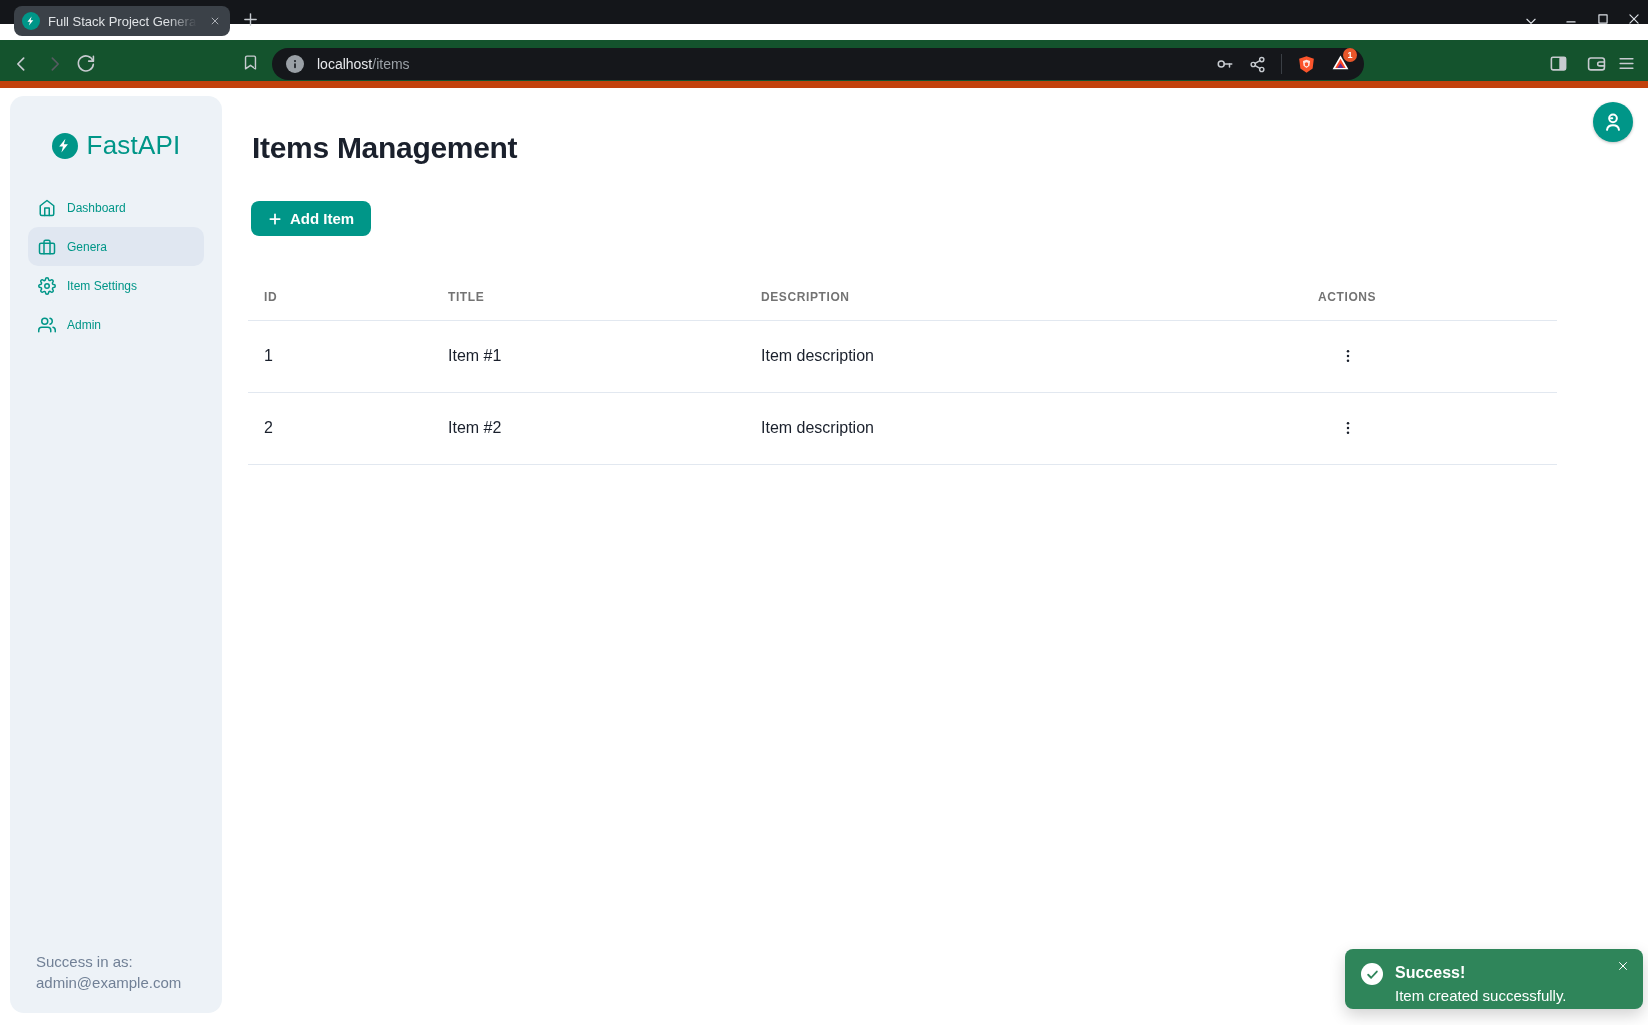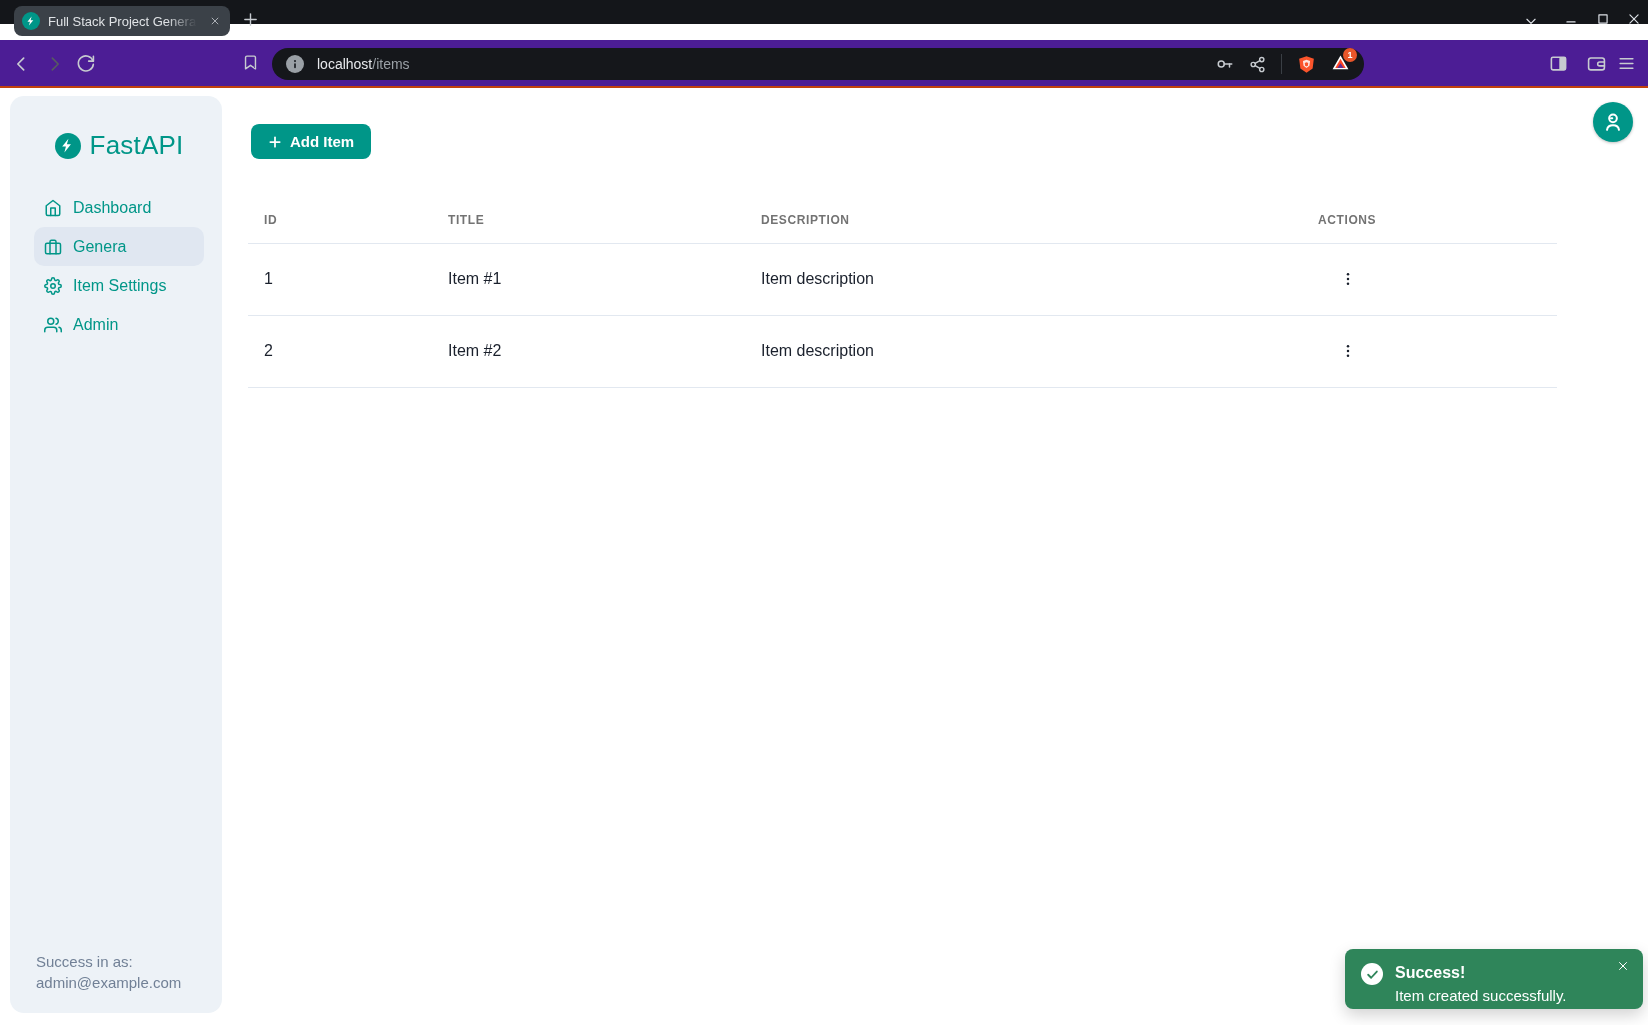--- a/index.html
+++ b/index.html
@@ -33,21 +33,21 @@
   }
   .tab-close{color:#c3c7cc;flex:none;background:none;border:none;cursor:pointer;padding:2px;}
   .newtab-btn{position:absolute;left:242px;top:11px;color:#c7cbd0;background:none;border:none;cursor:pointer;}
   .wc{position:absolute;top:12px;color:#dee2e7;background:none;border:none;cursor:pointer;}
   .wc-chevron{left:1524px;top:14px;}
   .wc-min{left:1564px;}
   .wc-max{left:1596px;}
   .wc-close{left:1627px;}
 
   
-  .toolbar{position:absolute;left:0;top:40px;width:1648px;height:48px;background:#4c1d95;border-bottom:2px solid #c2410c;}
+  .toolbar{position:absolute;left:0;top:40px;width:1648px;height:48px;background:#14532d;border-bottom:7px solid #c2410c;}
   .tbtn{position:absolute;top:14px;background:none;border:none;cursor:pointer;color:#c7cbd0;}
   .btn-back{left:12px;}
   .btn-forward{left:44px;color:#565b61;}
   .btn-reload{left:76px;}
   .btn-bookmark{left:242px;}
   .url-bar{
     position:absolute;left:272px;top:8px;width:1092px;height:32px;
     background:#15171b;border-radius:16px;display:flex;align-items:center;
     padding:0 14px;cursor:text;
   }
@@ -67,31 +67,31 @@
   }
   .btn-panel{left:1549px;}
   .btn-wallet{left:1587px;}
   .btn-menu{left:1617px;}
 
   
   .page{position:absolute;left:0;top:88px;width:1648px;height:937px;background:#fff;}
 
   .sidebar{
     position:absolute;left:10px;top:8px;width:212px;height:917px;
-    background:#EDF2F7;border-radius:14px;padding-left:6px;
+    background:#EDF2F7;border-radius:14px;
   }
   .logo{display:flex;align-items:center;justify-content:center;gap:9px;margin-top:34px;}
   .logo-mark{width:26px;height:26px;border-radius:50%;background:var(--accent);
     display:flex;align-items:center;justify-content:center;flex:none;}
   .logo-text{font-size:26px;font-weight:500;color:var(--accent);letter-spacing:0.2px;}
   .nav{margin-top:27px;display:flex;flex-direction:column;}
   .nav-item{
     height:39px;margin:0 18px;padding:0 10px;border-radius:10px;
     display:flex;align-items:center;gap:11px;cursor:pointer;
-    color:var(--accent);font-size:16px;
+    color:var(--accent);font-size:12px;
   }
   .nav-item.active{background:#E0E7F1;}
   .nav-item .nico{flex:none;}
   .sidebar-footer{position:absolute;left:26px;bottom:20px;color:#718096;font-size:15px;line-height:21px;}
 
   .avatar-fab{
     position:absolute;left:1593px;top:14px;width:40px;height:40px;border-radius:50%;
     background:var(--accent);border:none;cursor:pointer;
     display:flex;align-items:center;justify-content:center;color:#fff;
     box-shadow:0 1px 3px rgba(0,0,0,0.25);
@@ -336,20 +336,21 @@
     <span>
       <svg class="ic" width="22" height="22" viewBox="0 0 24 24" style="stroke-width:2.2">
           <circle cx="12" cy="8" r="4.2"></circle>
           <path d="M5.5 20.5c.5-3.5 3-5 6.5-5s6 1.5 6.5 5"></path>
           <line x1="9.8" y1="8" x2="11.2" y2="8"></line>
         </svg>
     </span>
   </button>
 
   <main class="content">
+    <h1 class="page-title">Items Management</h1>
 
     <button class="add-btn">
       <span>
         <svg class="ic" width="14" height="14" viewBox="0 0 24 24" style="stroke-width:3">
             <line x1="12" y1="4" x2="12" y2="20"></line>
             <line x1="4" y1="12" x2="20" y2="12"></line>
           </svg>
       </span>
       <span>Add Item</span>
     </button>

